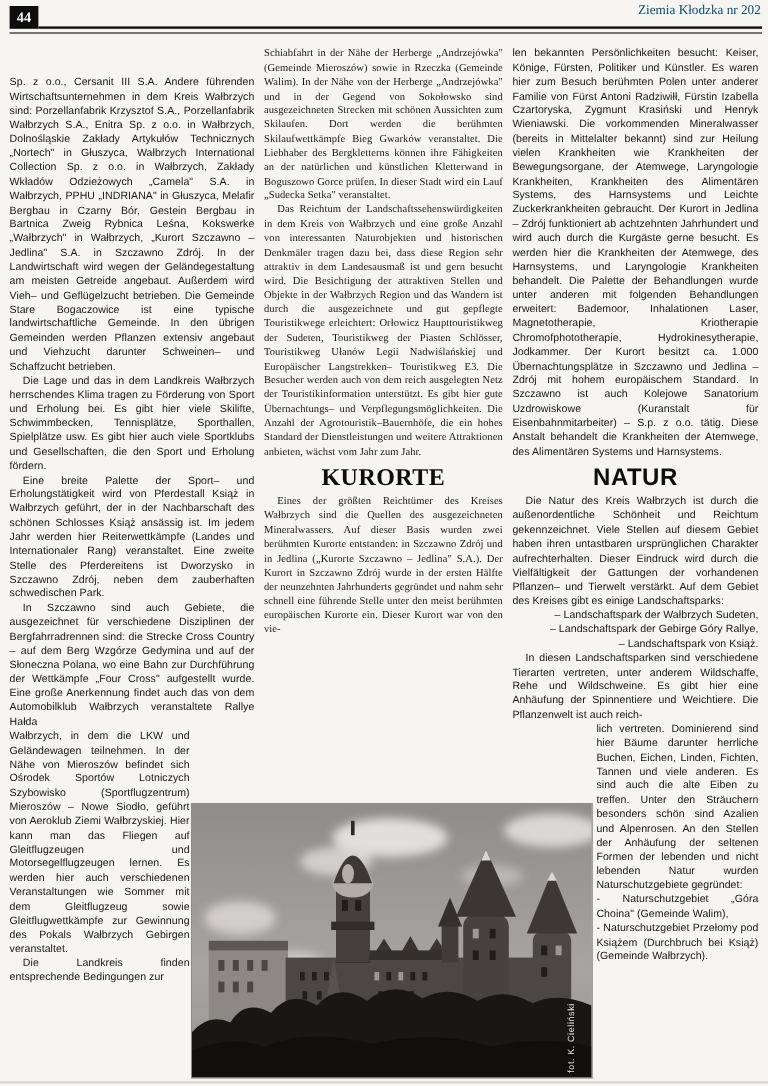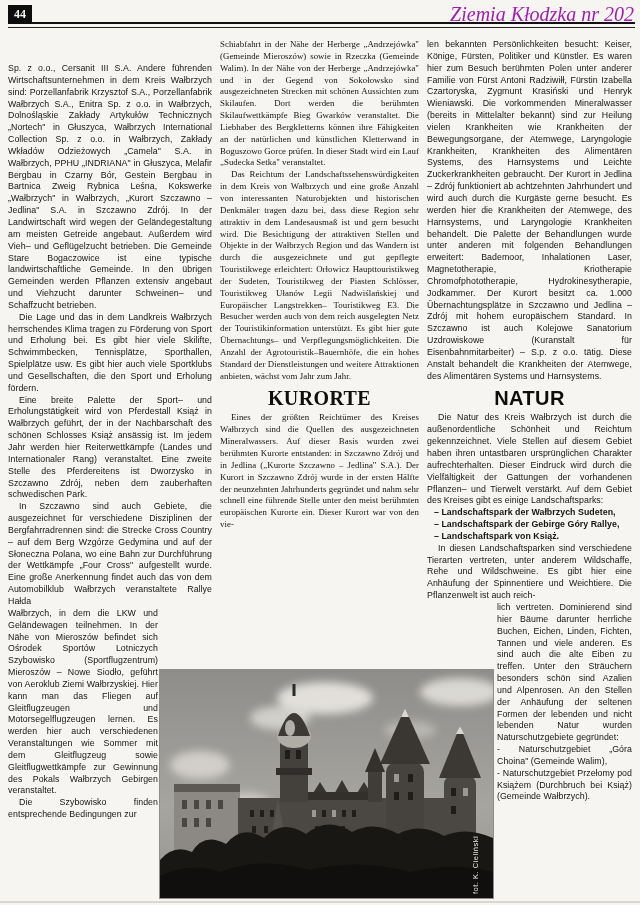--- a/index.html
+++ b/index.html
@@ -13,39 +13,39 @@
 
   
   .pagenum-box{
     position:absolute;left:8px;top:5px;width:24px;height:19px;
     background:#0d0d0d;color:#f6f5f1;font-weight:bold;font-size:12px;
     display:flex;align-items:center;justify-content:center;
     font-family:"Liberation Serif",serif;
   }
   .journal{
     position:absolute;right:6px;top:3px;
-    font-family:"Liberation Serif",serif;font-style:italic;
-    font-size:20px;color:#a21caf;
+    font-family:"Liberation Serif",serif;
+    font-size:11px;color:#0c4a6e;
   }
   .rule-thick{position:absolute;left:32px;right:5px;top:22px;height:2.4px;background:#111;}
   .rule-thin{position:absolute;left:8px;right:5px;top:26.5px;height:1px;background:#222;}
 
   
   .col{
     position:absolute;top:39px;
     font-size:8.8px;line-height:11.85px;
     text-align:justify;text-justify:inter-word;
     letter-spacing:0.05px;
   }
   .col1{left:8px;width:204px;height:862px;margin-top:24px;}
   .col2{left:220px;width:199px;height:862px;font-family:Liberation Serif, serif;}
   .col3{left:427px;width:205px;height:862px;}
   .col p{margin:0;}
   .col p.ind{text-indent:11px;}
-  .col p.li{text-align:left;text-indent:7px;font-weight:bold;}
+  .col p.li{text-align:right;text-indent:7px;}
   h2{
     margin:5px 0 3px 0;
     font-size:20px;line-height:22px;font-weight:bold;
     text-align:center;letter-spacing:0.4px;color:#0e0e0d;
   }
   .spacer-right{float:right;width:54px;height:240px;}
   .spacer-left{float:left;width:70px;height:238px;}
 
   
   .photo{
@@ -67,21 +67,21 @@
   <div class="rule-thin"></div>
 
   <div class="col col1">
     <p>Sp. z o.o., Cersanit III S.A. Andere führenden Wirtschaftsunternehmen in dem Kreis Wałbrzych sind: Porzellanfabrik Krzysztof S.A., Porzellanfabrik Wałbrzych S.A., Enitra Sp. z o.o. in Wałbrzych, Dolnośląskie Zakłady Artykułów Technicznych „Nortech" in Głuszyca, Wałbrzych International Collection Sp. z o.o. in Wałbrzych, Zakłady Wkładów Odzieżowych „Camela" S.A. in Wałbrzych, PPHU „INDRIANA" in Głuszyca, Melafir Bergbau in Czarny Bór, Gestein Bergbau in Bartnica Zweig Rybnica Leśna, Kokswerke „Wałbrzych" in Wałbrzych, „Kurort Szczawno – Jedlina" S.A. in Szczawno Zdrój. In der Landwirtschaft wird wegen der Geländegestaltung am meisten Getreide angebaut. Außerdem wird Vieh– und Geflügelzucht betrieben. Die Gemeinde Stare Bogaczowice ist eine typische landwirtschaftliche Gemeinde. In den übrigen Gemeinden werden Pflanzen extensiv angebaut und Viehzucht darunter Schweinen– und Schaffzucht betrieben.</p>
     <p class="ind">Die Lage und das in dem Landkreis Wałbrzych herrschendes Klima tragen zu Förderung von Sport und Erholung bei. Es gibt hier viele Skilifte, Schwimmbecken, Tennisplätze, Sporthallen, Spielplätze usw. Es gibt hier auch viele Sportklubs und Gesellschaften, die den Sport und Erholung fördern.</p>
     <p class="ind">Eine breite Palette der Sport– und Erholungstätigkeit wird von Pferdestall Książ in Wałbrzych geführt, der in der Nachbarschaft des schönen Schlosses Książ ansässig ist. Im jedem Jahr werden hier Reiterwettkämpfe (Landes und Internationaler Rang) veranstaltet. Eine zweite Stelle des Pferdereitens ist Dworzysko in Szczawno Zdrój, neben dem zauberhaften schwedischen Park.</p>
     <p class="ind">In Szczawno sind auch Gebiete, die ausgezeichnet für verschiedene Disziplinen der Bergfahrradrennen sind: die Strecke Cross Country – auf dem Berg Wzgórze Gedymina und auf der Słoneczna Polana, wo eine Bahn zur Durchführung der Wettkämpfe „Four Cross" aufgestellt wurde. Eine große Anerkennung findet auch das von dem Automobilklub Wałbrzych veranstaltete Rallye Hałda</p>
     <div>
       <div class="spacer-right"></div>
       <p>Wałbrzych, in dem die LKW und Geländewagen teilnehmen. In der Nähe von Mieroszów befindet sich Ośrodek Sportów Lotniczych Szybowisko (Sportflugzentrum) Mieroszów – Nowe Siodło, geführt von Aeroklub Ziemi Wałbrzyskiej. Hier kann man das Fliegen auf Gleitflugzeugen und Motorsegelflugzeugen lernen. Es werden hier auch verschiedenen Veranstaltungen wie Sommer mit dem Gleitflugzeug sowie Gleitflugwettkämpfe zur Gewinnung des Pokals Wałbrzych Gebirgen veranstaltet.</p>
-      <p class="ind">Die Szybowisko finden entsprechende Bedingungen zur</p>
+      <p class="ind">Die Landkreis finden entsprechende Bedingungen zur</p>
     </div>
   </div>
 
   <div class="col col2">
     <p>Schiabfahrt in der Nähe der Herberge „Andrzejówka" (Gemeinde Mieroszów) sowie in Rzeczka (Gemeinde Walim). In der Nähe von der Herberge „Andrzejówka" und in der Gegend von Sokołowsko sind ausgezeichneten Strecken mit schönen Aussichten zum Skilaufen. Dort werden die berühmten Skilaufwettkämpfe Bieg Gwarków veranstaltet. Die Liebhaber des Bergkletterns können ihre Fähigkeiten an der natürlichen und künstlichen Kletterwand in Boguszowo Gorce prüfen. In dieser Stadt wird ein Lauf „Sudecka Setka" veranstaltet.</p>
     <p class="ind">Das Reichtum der Landschaftssehenswürdigkeiten in dem Kreis von Wałbrzych und eine große Anzahl von interessanten Naturobjekten und historischen Denkmäler tragen dazu bei, dass diese Region sehr attraktiv in dem Landesausmaß ist und gern besucht wird. Die Besichtigung der attraktiven Stellen und Objekte in der Wałbrzych Region und das Wandern ist durch die ausgezeichnete und gut gepflegte Touristikwege erleichtert: Orłowicz Haupttouristikweg der Sudeten, Touristikweg der Piasten Schlösser, Touristikweg Ułanów Legii Nadwiślańskiej und Europäischer Langstrekken– Touristikweg E3. Die Besucher werden auch von dem reich ausgelegten Netz der Touristikinformation unterstützt. Es gibt hier gute Übernachtungs– und Verpflegungsmöglichkeiten. Die Anzahl der Agrotouristik–Bauernhöfe, die ein hohes Standard der Dienstleistungen und weitere Attraktionen anbieten, wächst vom Jahr zum Jahr.</p>
     <h2>KURORTE</h2>
     <p class="ind">Eines der größten Reichtümer des Kreises Wałbrzych sind die Quellen des ausgezeichneten Mineralwassers. Auf dieser Basis wurden zwei berühmten Kurorte entstanden: in Szczawno Zdrój und in Jedlina („Kurorte Szczawno – Jedlina" S.A.). Der Kurort in Szczawno Zdrój wurde in der ersten Hälfte der neunzehnten Jahrhunderts gegründet und nahm sehr schnell eine führende Stelle unter den meist berühmten europäischen Kurorte ein. Dieser Kurort war von den vie-</p>
   </div>
 

